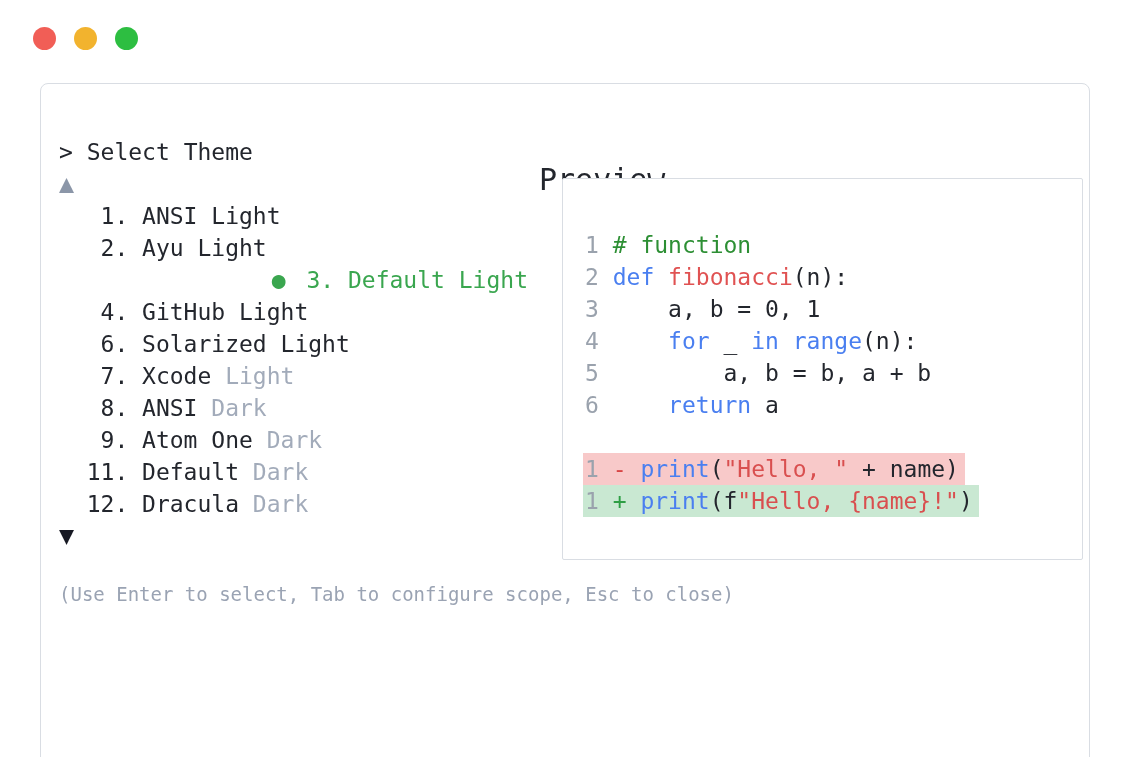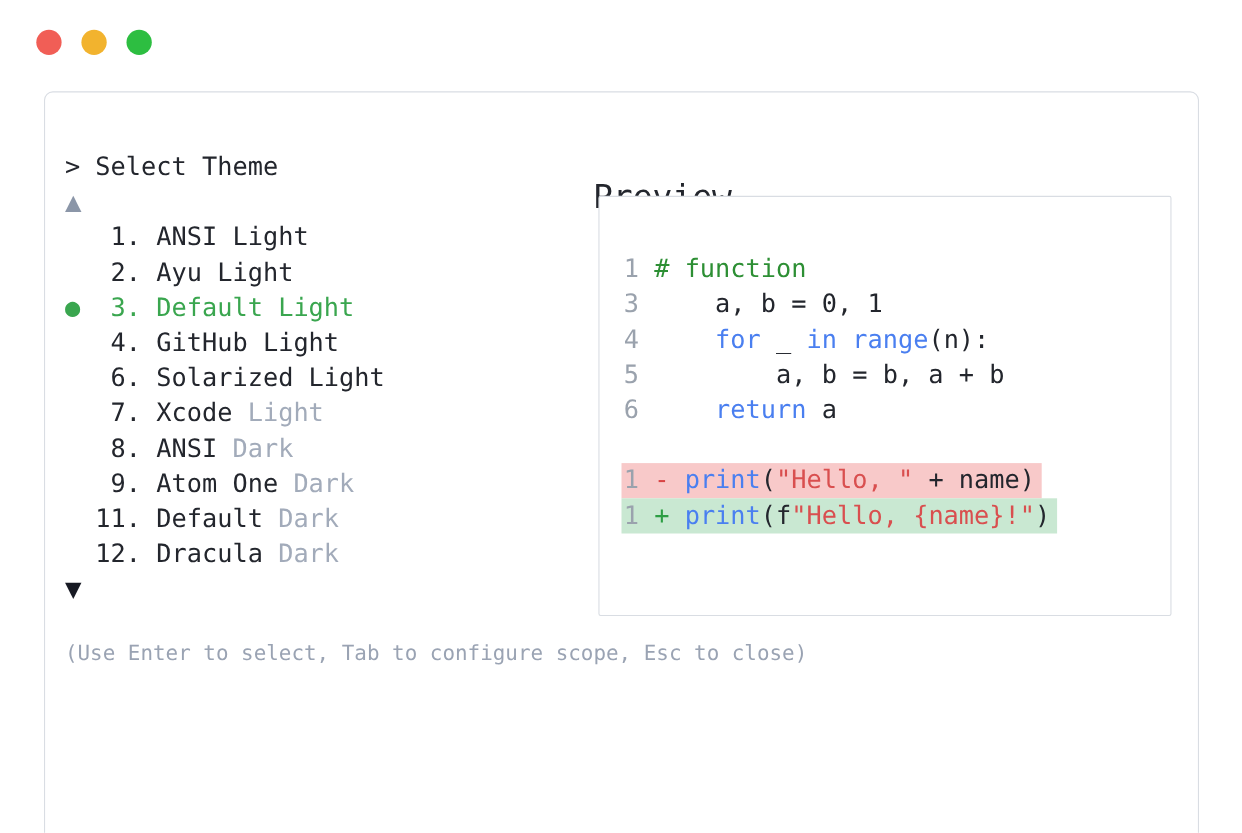--- a/index.html
+++ b/index.html
@@ -22,25 +22,25 @@
     background:#fff;border:1.5px solid var(--border);border-radius:8px;
   }
   .col-left{position:absolute;left:18px;top:52px;}
   .row{height:32px;line-height:32px;font-size:23px;white-space:pre;color:var(--text-dark);}
   .arrow{font-size:25px;}
   .arrow-up{color:var(--arrow-up);}
   .arrow-down{color:var(--arrow-down);}
   .theme-row{height:32px;line-height:32px;font-size:23px;white-space:pre;color:var(--text-dark);cursor:pointer;}
   .theme-row .prefix{display:inline-block;width:27.7px;color:var(--accent-green);}
   .theme-row .muted{color:var(--muted);}
-  .theme-row.selected, .theme-row.selected span{color:var(--accent-green);}
+  .theme-row.selected, .theme-row.selected span{color:var(--accent-green);text-align:center;}
   .help{margin-top:26px;height:32px;line-height:32px;font-size:19px;white-space:pre;color:var(--help);}
   .preview-title{position:absolute;left:498px;top:52px;height:32px;line-height:32px;font-size:30px;color:var(--text-dark);white-space:pre;margin-top:28px;}
   .preview-box{
-    position:absolute;left:503px;top:94px;width:521px;height:382px;
+    position:absolute;left:521px;top:94px;width:521px;height:382px;
     background:#fff;border:1.5px solid var(--border);border-radius:2px;
     padding:50px 0 0 22px;overflow:hidden;
   }
   .code-row{height:32px;line-height:32px;font-size:23px;white-space:pre;}
   .code-content{display:inline-block;}
   .code-content.hl-removed{background:var(--removed-bg);padding:0 6px 0 2px;margin-left:-2px;}
   .code-content.hl-added{background:var(--added-bg);padding:0 6px 0 2px;margin-left:-2px;}
   .tok-plain{color:var(--text-dark);}
   .tok-comment{color:var(--comment);}
   .tok-keyword{color:var(--keyword);}
@@ -77,20 +77,21 @@
         <div class="theme-row"><span class="prefix"></span><span class="num">12. </span><span class="name">Dracula</span><span class="variant muted"> Dark</span></div>
       </div>
     <div class="row arrow arrow-down">▼</div>
     <div class="help">(Use Enter to select, Tab to configure scope, Esc to close)</div>
   </div>
 
   <div class="preview-title">Preview</div>
   <div class="preview-box">
     <div id="code">
         <div class="code-row"><span class="code-content"><span class="tok-linenum">1 </span><span class="tok-comment"># function</span></span></div>
+        <div class="code-row"><span class="code-content"><span class="tok-linenum">2 </span><span class="tok-keyword">def</span><span class="tok-plain"> </span><span class="tok-funcname">fibonacci</span><span class="tok-plain">(n):</span></span></div>
         <div class="code-row"><span class="code-content"><span class="tok-linenum">3 </span><span class="tok-plain">    a, b = 0, 1</span></span></div>
         <div class="code-row"><span class="code-content"><span class="tok-linenum">4 </span><span class="tok-plain">    </span><span class="tok-keyword">for</span><span class="tok-plain"> _ </span><span class="tok-keyword">in</span><span class="tok-plain"> </span><span class="tok-keyword">range</span><span class="tok-plain">(n):</span></span></div>
         <div class="code-row"><span class="code-content"><span class="tok-linenum">5 </span><span class="tok-plain">        a, b = b, a + b</span></span></div>
         <div class="code-row"><span class="code-content"><span class="tok-linenum">6 </span><span class="tok-plain">    </span><span class="tok-keyword">return</span><span class="tok-plain"> a</span></span></div>
         <div class="code-row"><span class="code-content">&nbsp;</span></div>
         <div class="code-row"><span class="code-content hl-removed"><span class="tok-linenum">1 </span><span class="tok-del">- </span><span class="tok-keyword">print</span><span class="tok-plain">(</span><span class="tok-string">"Hello, "</span><span class="tok-plain"> + name)</span></span></div>
         <div class="code-row"><span class="code-content hl-added"><span class="tok-linenum">1 </span><span class="tok-add">+ </span><span class="tok-keyword">print</span><span class="tok-plain">(f</span><span class="tok-string">"Hello, {name}!"</span><span class="tok-plain">)</span></span></div>
       </div>
   </div>
 

